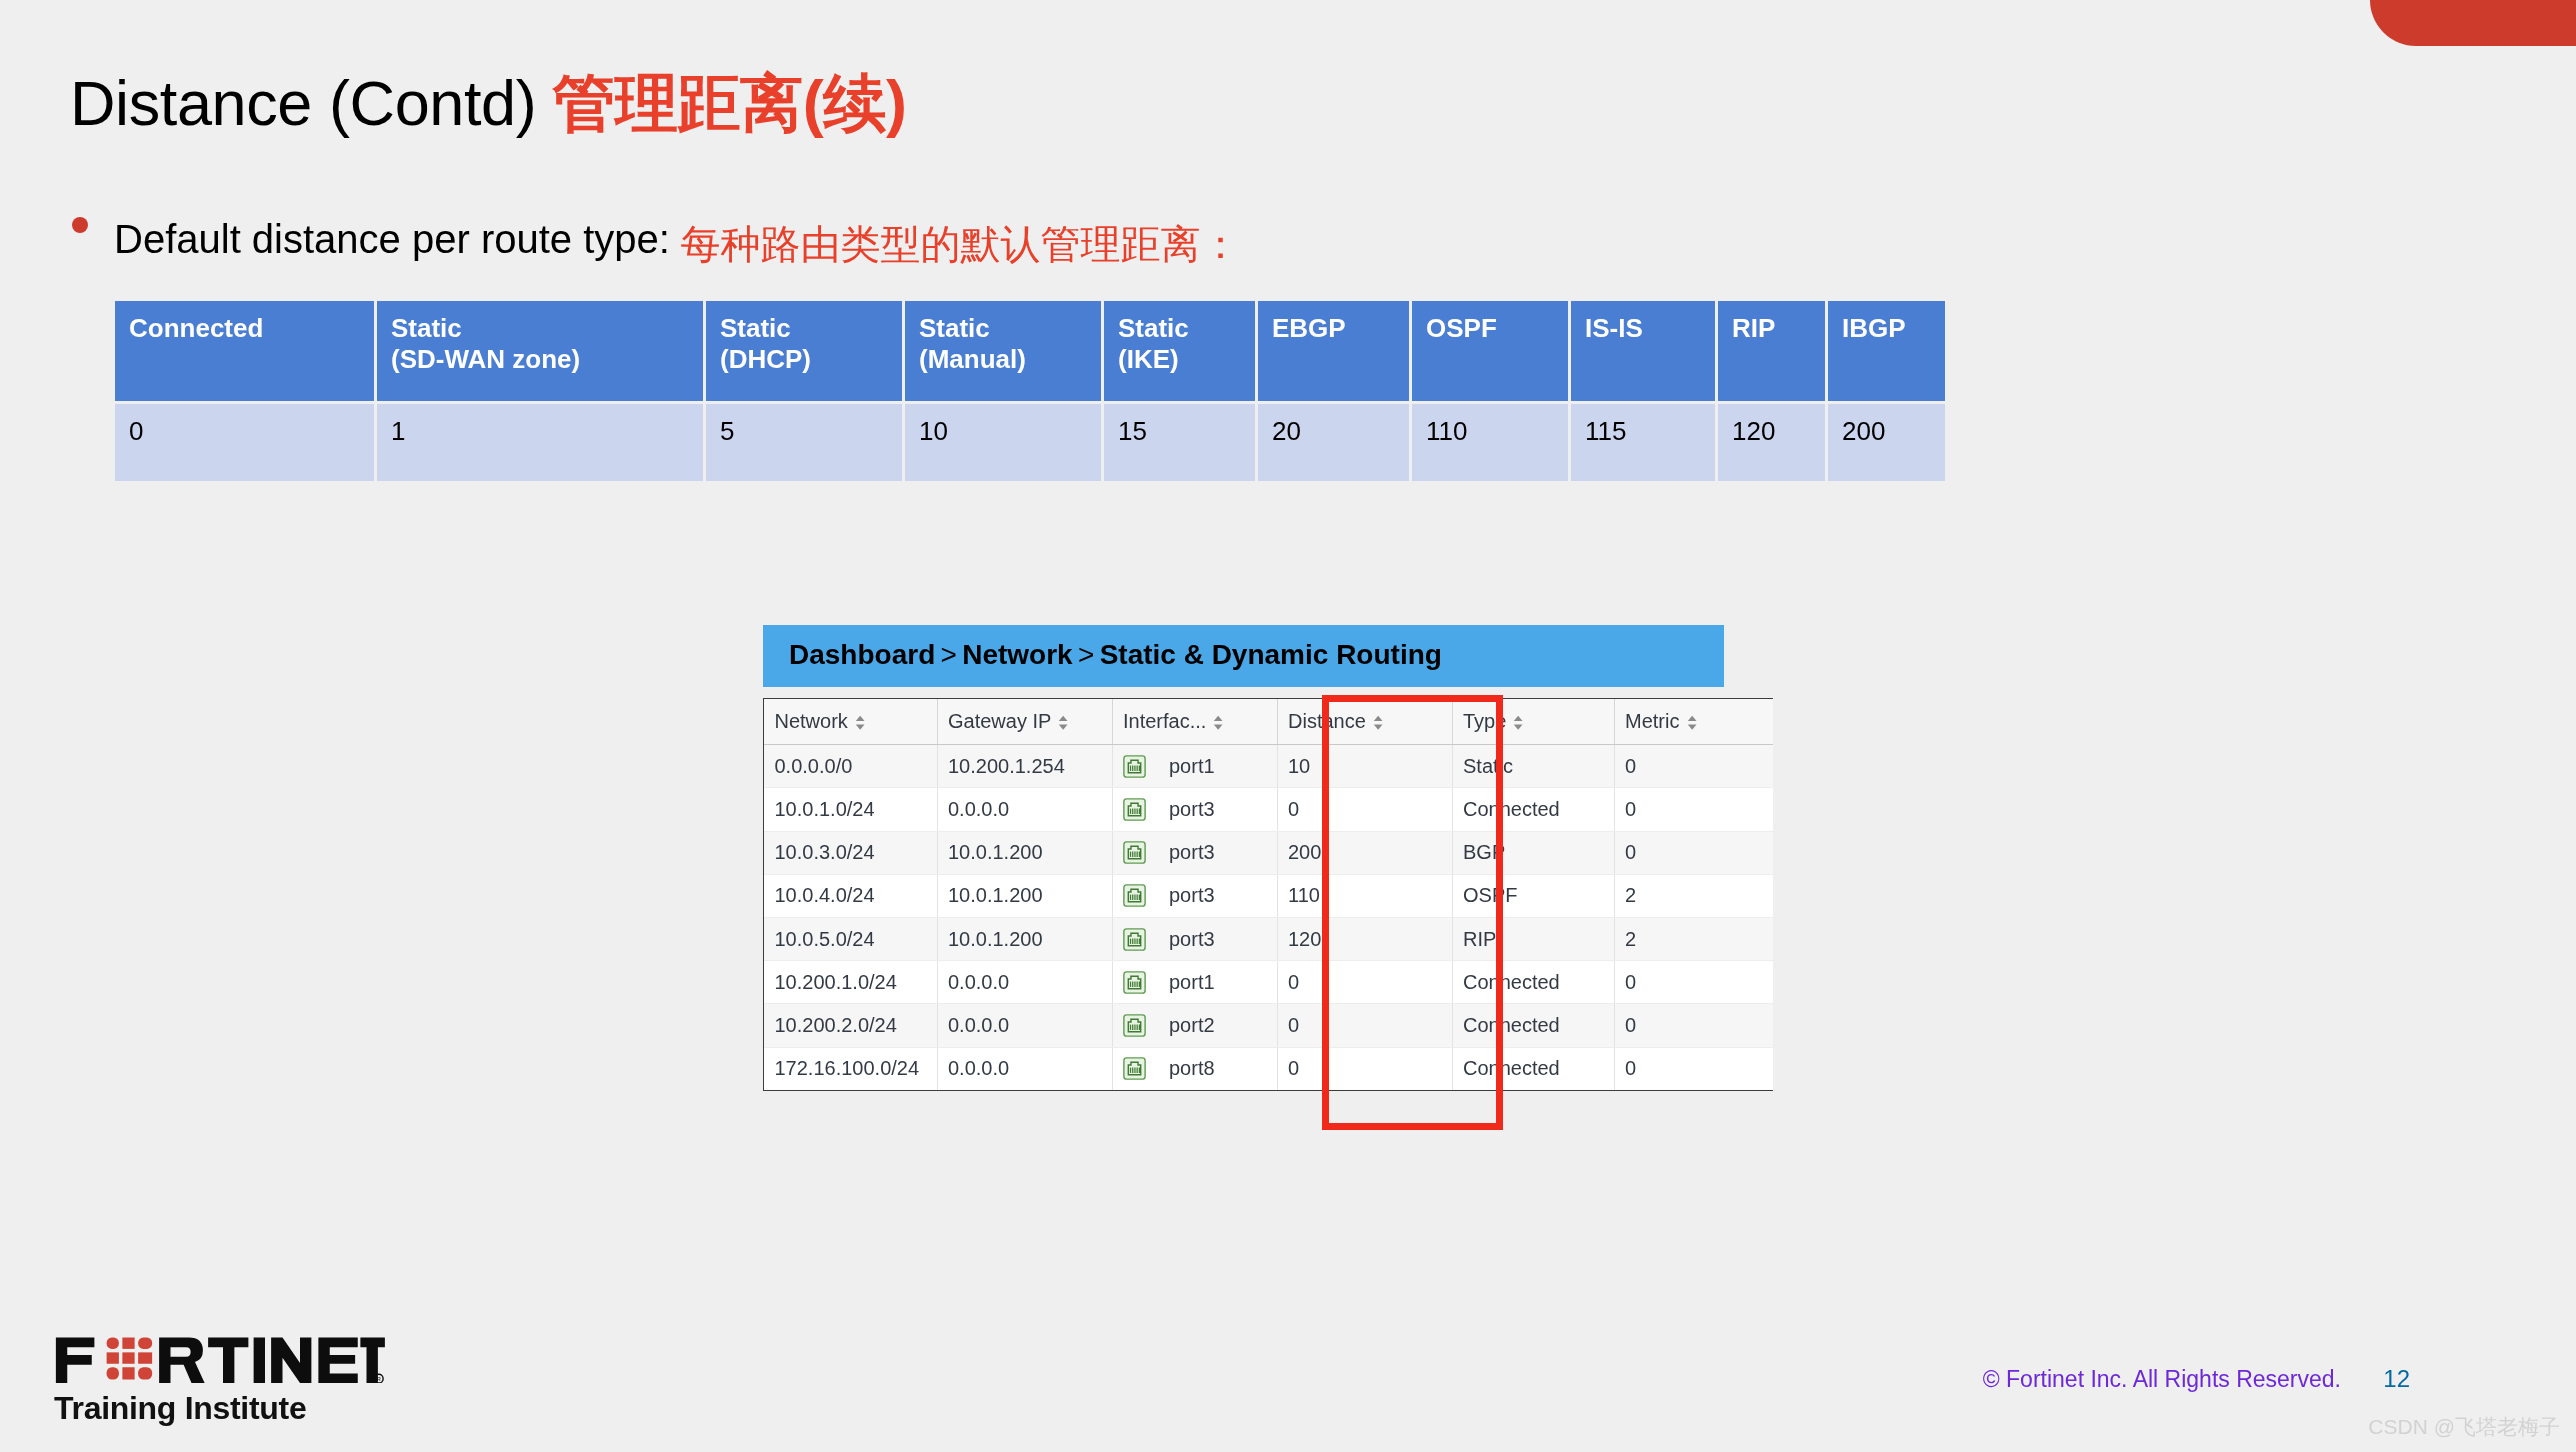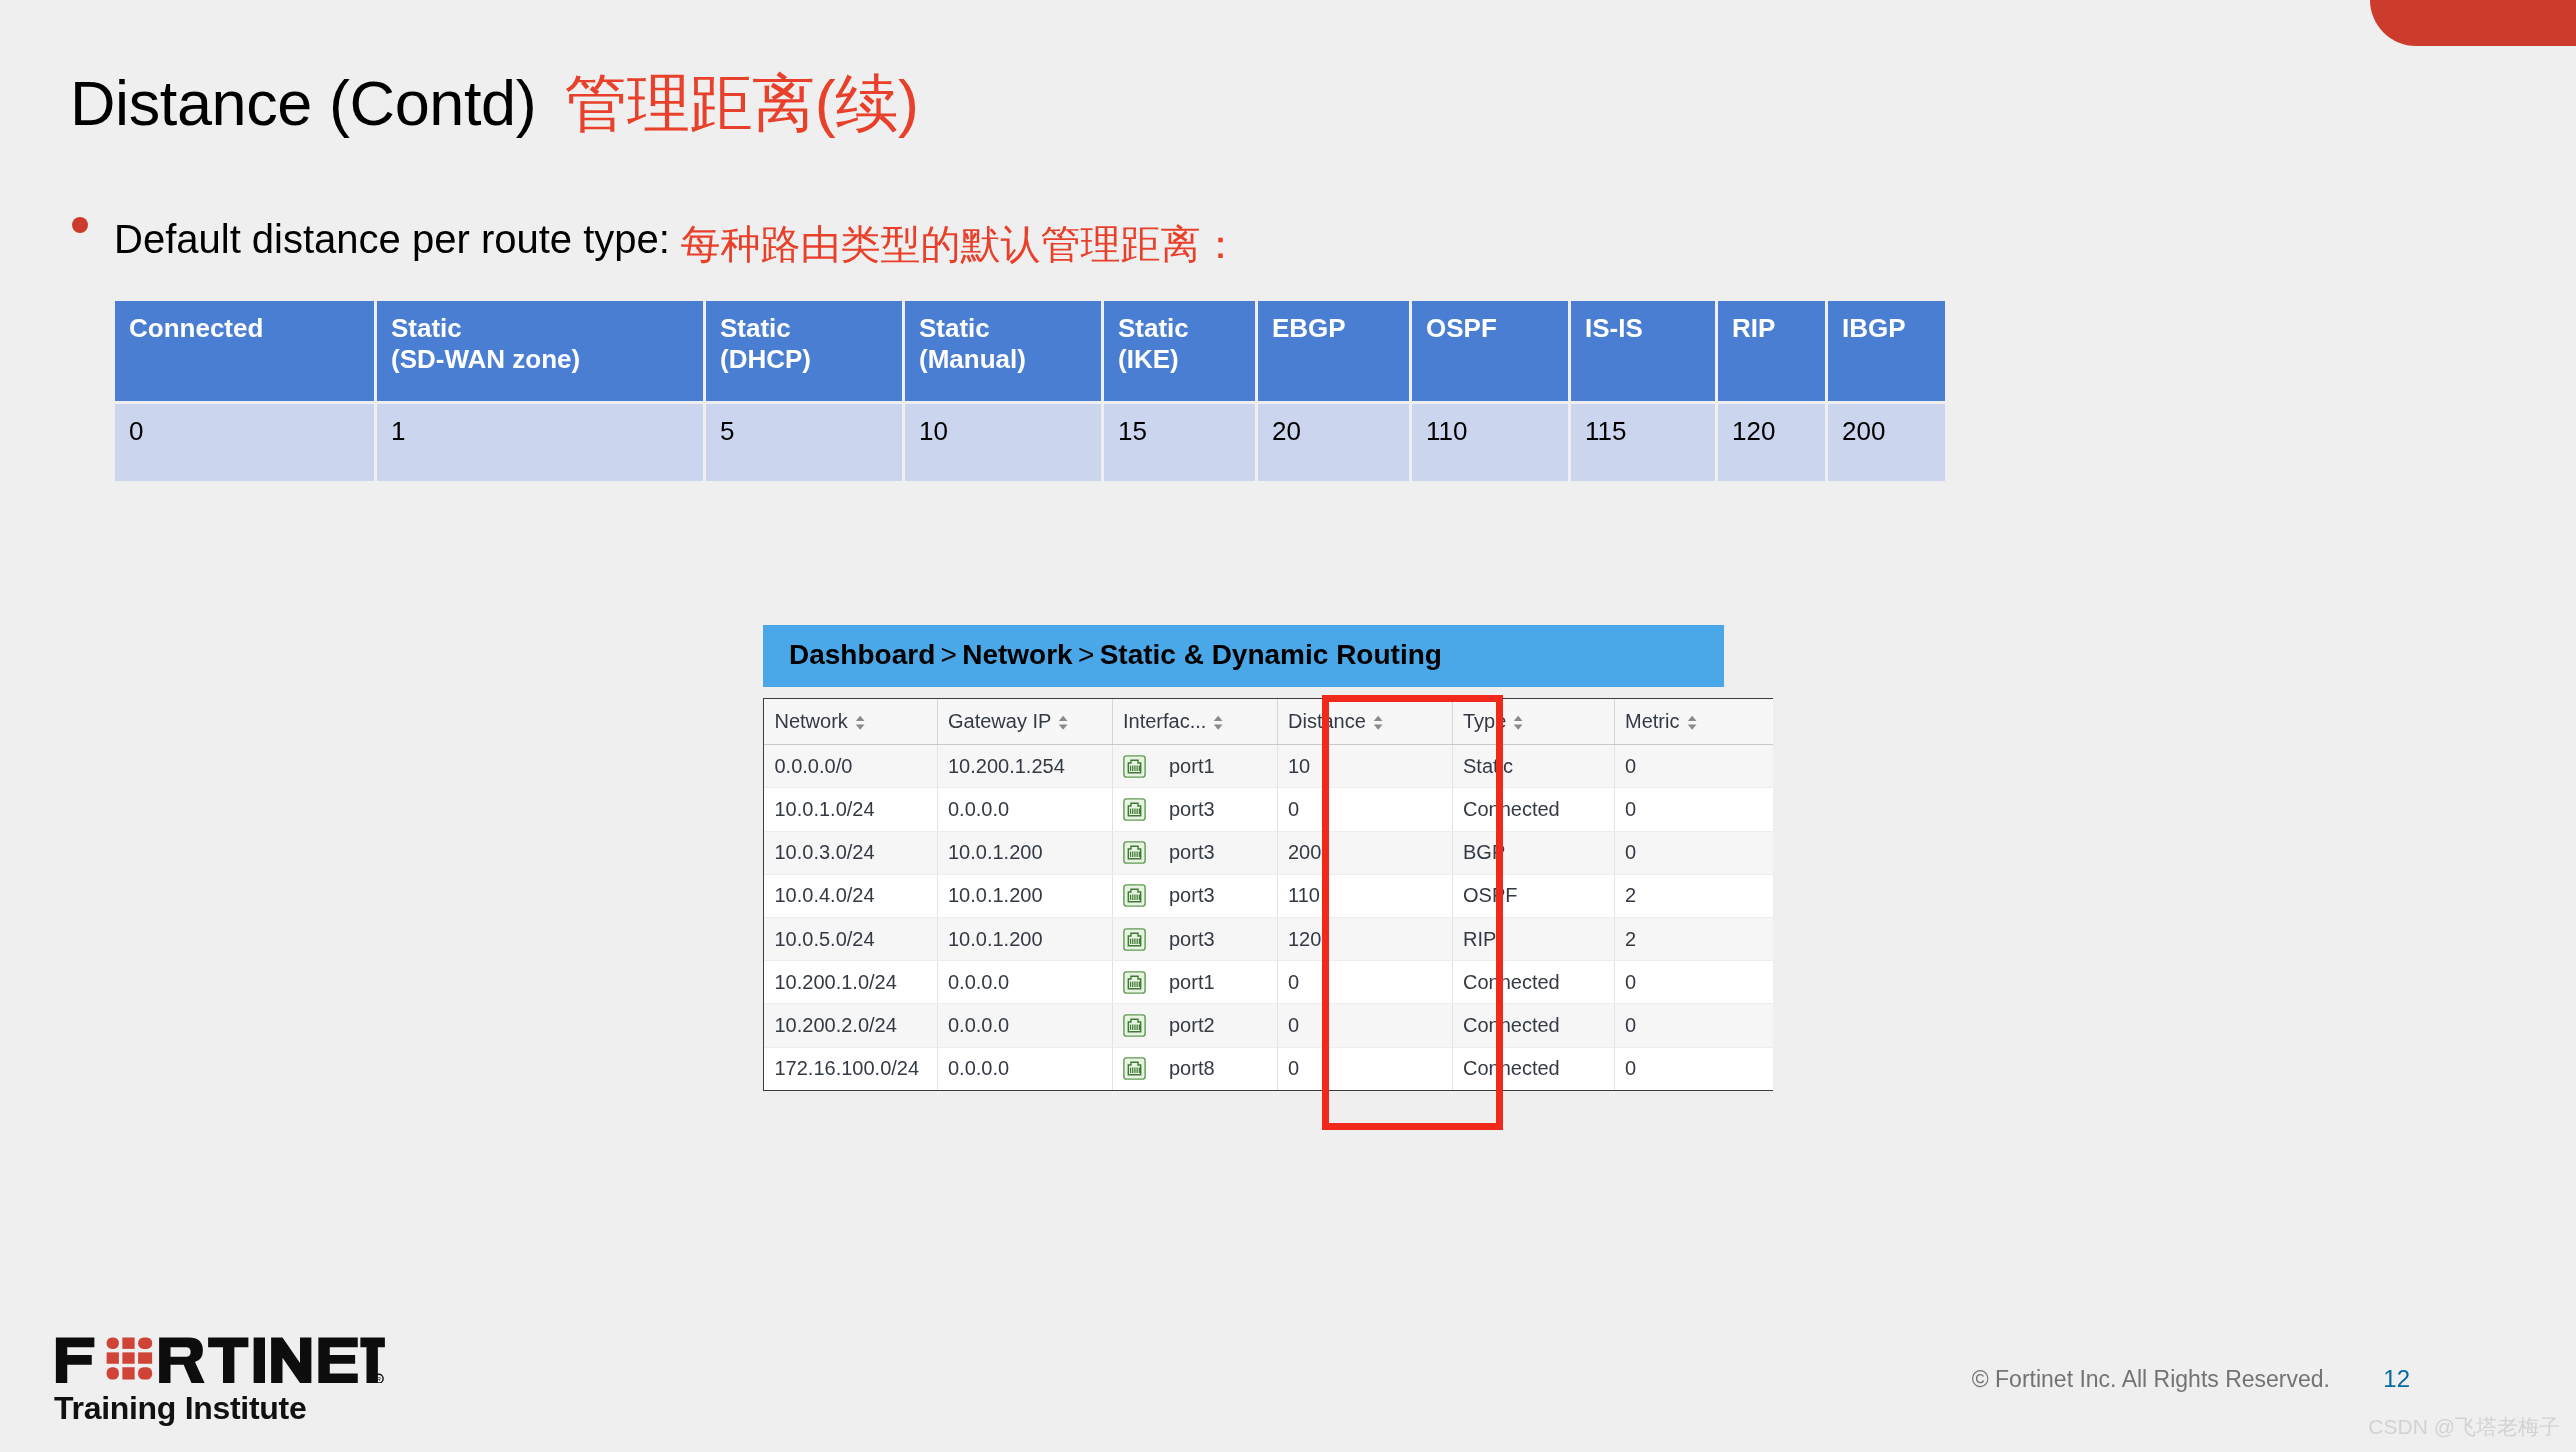--- a/index.html
+++ b/index.html
@@ -27,21 +27,21 @@
   
   #slide-title {
     position: absolute;
     left: 70px; top: 72px;
     font-size: 63px;
     line-height: 1.0;
     white-space: nowrap;
     letter-spacing: -0.4px;
   }
   #slide-title .en { color: #000; font-weight: 400; }
-  #slide-title .zh { color: #e8402a; font-weight: 400; margin-left: 28px; }
+  #slide-title .zh { color: #e8402a; font-weight: 700; margin-left: 16px; }
 
   
   #bullet-row {
     position: absolute;
     left: 72px; top: 217px;
     display: flex;
     align-items: flex-start;
     white-space: nowrap;
   }
   #bullet-dot {
@@ -191,23 +191,23 @@
   #logo-mark { display: block; }
   #logo-sub {
     font-size: 32px;
     font-weight: 700;
     color: #111;
     margin-top: 7px;
     letter-spacing: -0.3px;
   }
   #copyright {
     position: absolute;
-    right: 246px; bottom: 60px;
+    right: 235px; bottom: 60px;
     font-size: 23px;
-    color: #737373;
+    color: #6d28d9;
     white-space: nowrap;
   }
   #page-number {
     position: absolute;
     right: 166px; bottom: 60px;
     font-size: 24px;
     color: #0369a1;
   }
   #csdn-watermark {
     position: absolute;

